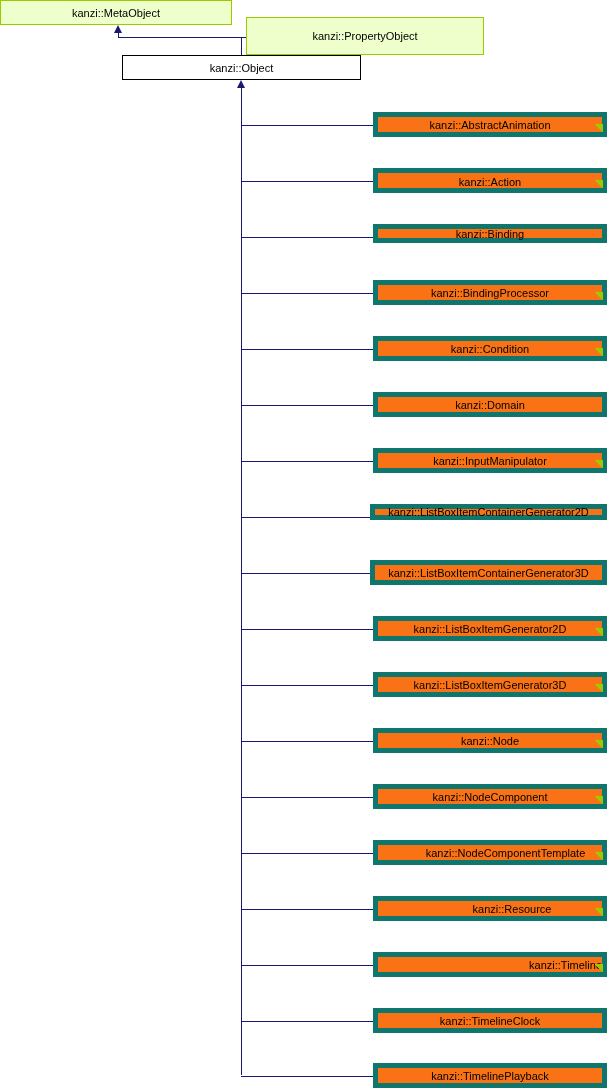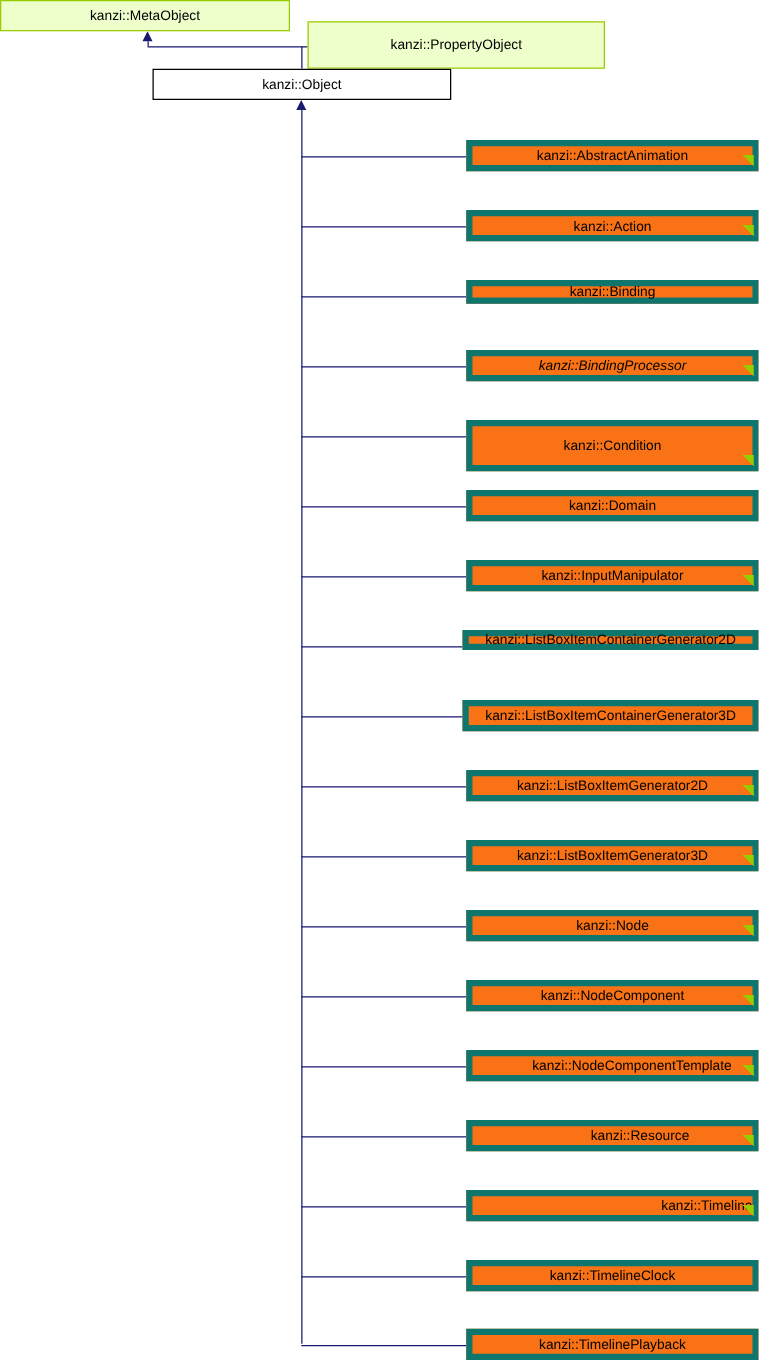--- a/index.html
+++ b/index.html
@@ -123,25 +123,25 @@
         <span>kanzi::AbstractAnimation</span>
         <span class="fold"></span>
       </div>
       <div class="node derived" style="left: 373px; top: 168px; width: 234px; height: 25px; align-items: flex-end;">
         <span>kanzi::Action</span>
         <span class="fold"></span>
       </div>
       <div class="node derived nofold" style="left: 373px; top: 224px; width: 234px; height: 19px;">
         <span>kanzi::Binding</span>
       </div>
-      <div class="node derived" style="left: 373px; top: 280px; width: 234px; height: 25px; font-style: italic;">
+      <div class="node derived" style="left: 373px; top: 280px; width: 234px; height: 25px;">
         <span>kanzi::BindingProcessor</span>
         <span class="fold"></span>
       </div>
-      <div class="node derived" style="left: 373px; top: 336px; width: 234px; height: 41px;">
+      <div class="node derived" style="left: 373px; top: 336px; width: 234px; height: 25px;">
         <span>kanzi::Condition</span>
         <span class="fold"></span>
       </div>
       <div class="node derived nofold" style="left: 373px; top: 392px; width: 234px; height: 25px;">
         <span>kanzi::Domain</span>
       </div>
       <div class="node derived" style="left: 373px; top: 448px; width: 234px; height: 25px;">
         <span>kanzi::InputManipulator</span>
         <span class="fold"></span>
       </div>

